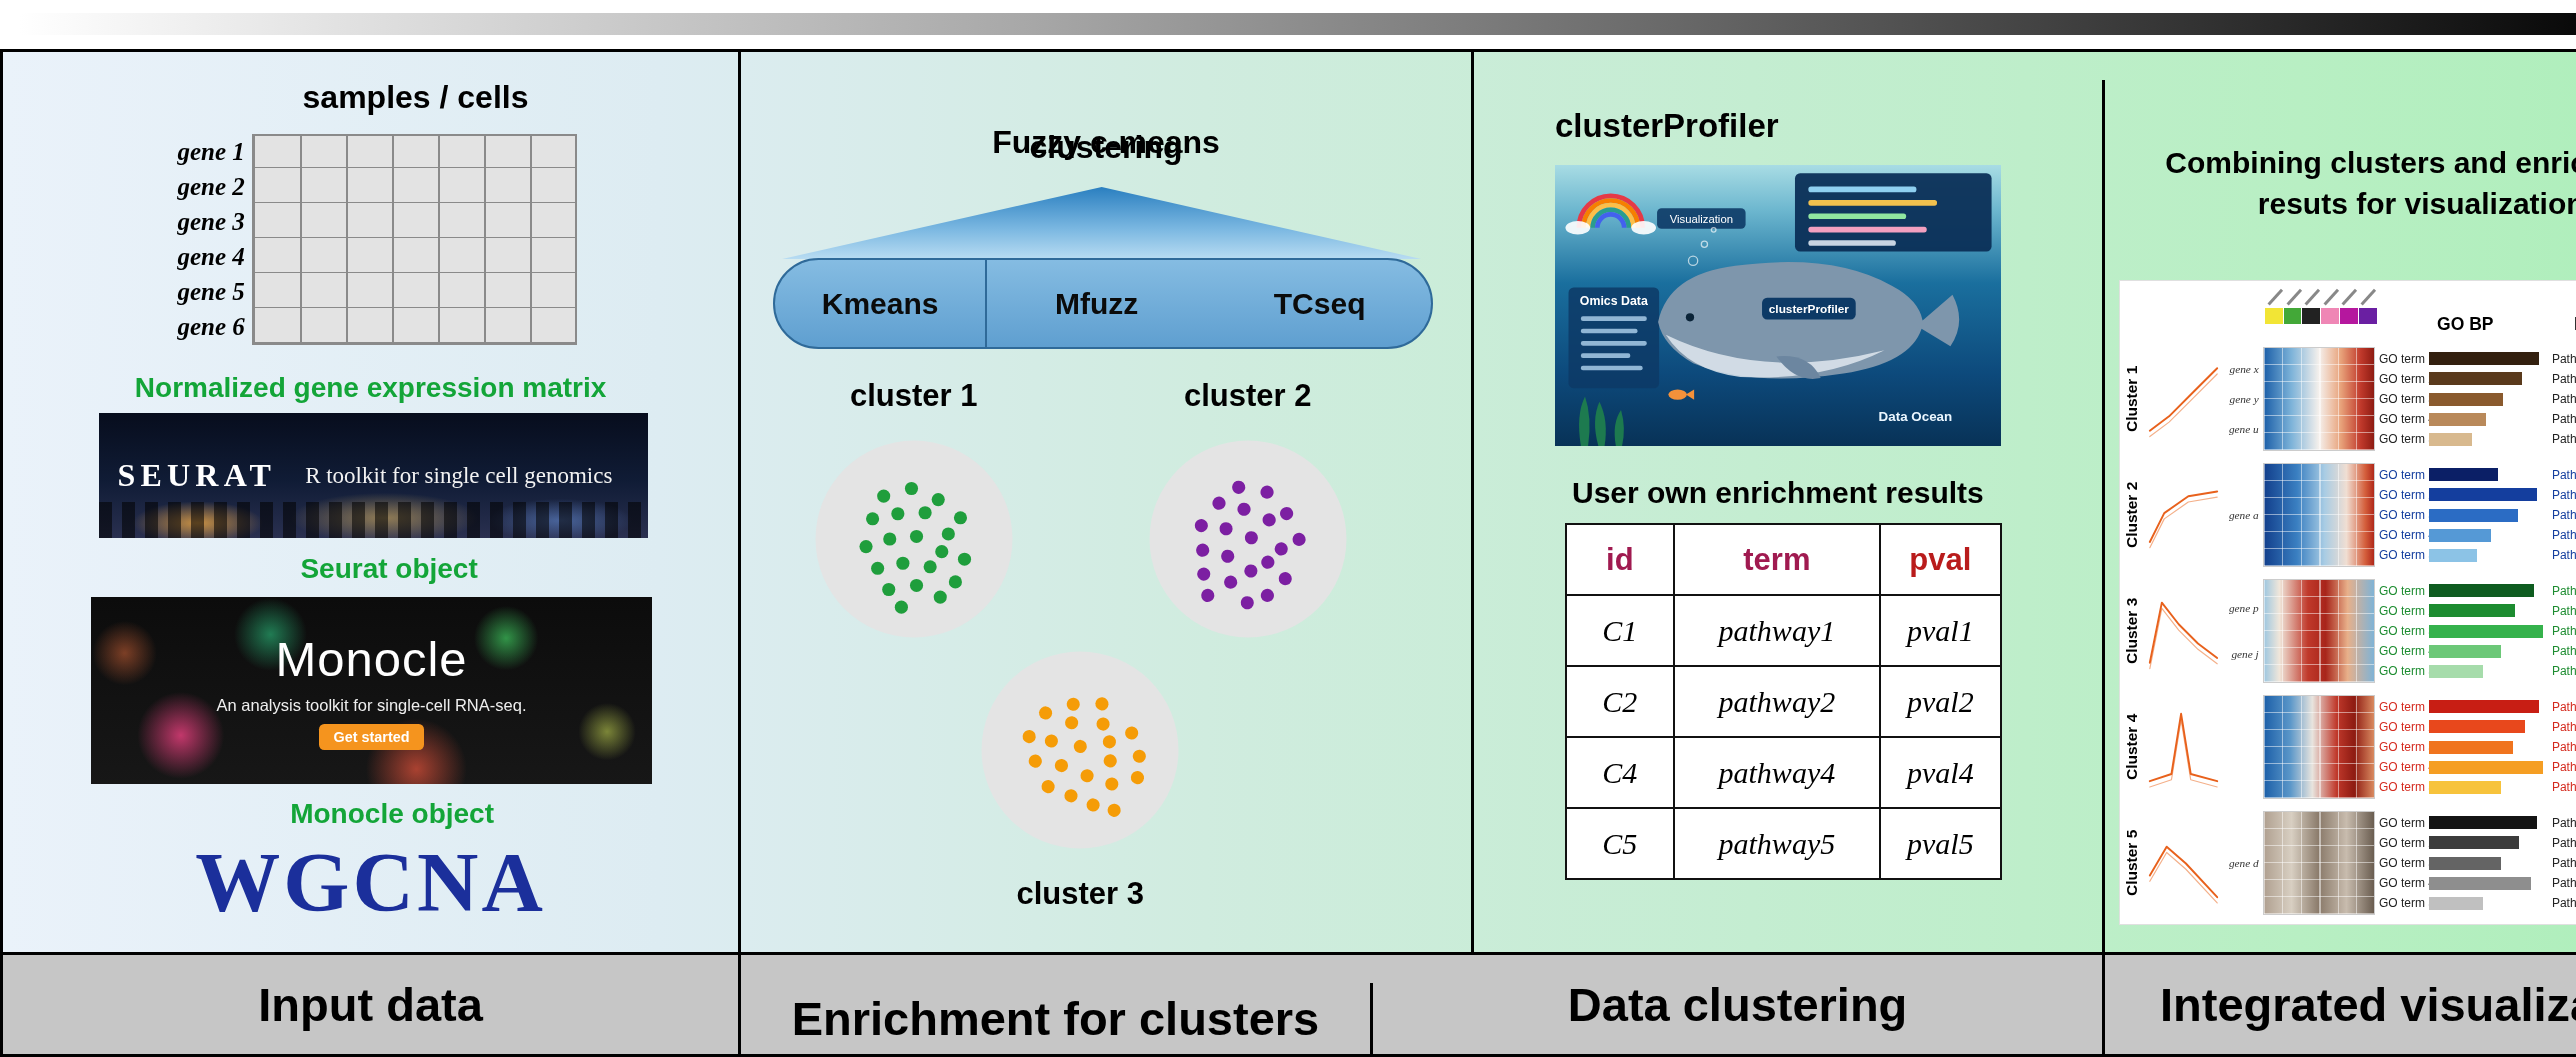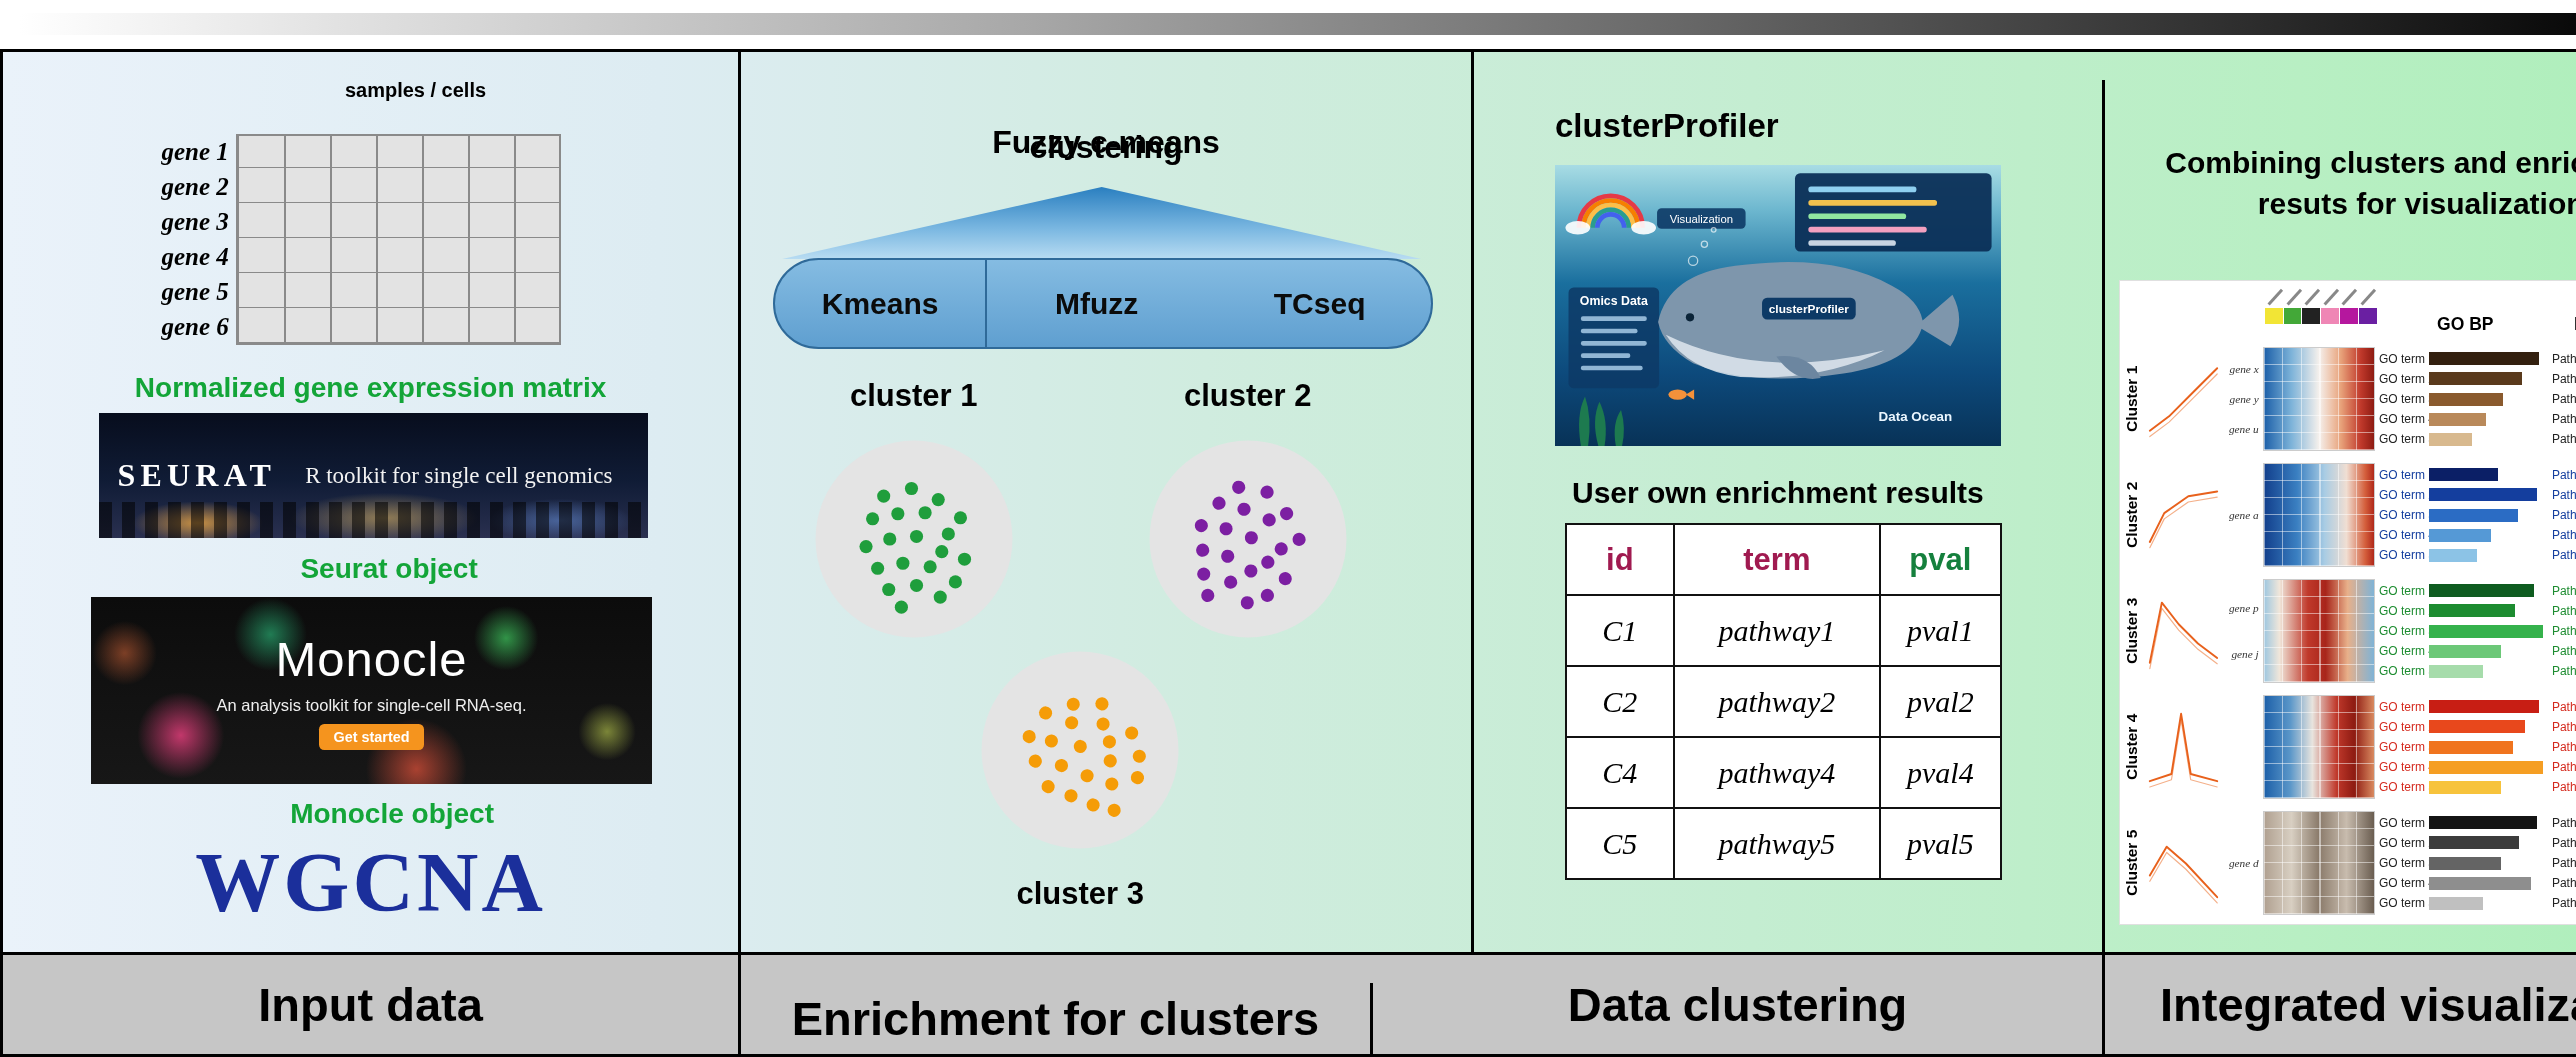--- a/index.html
+++ b/index.html
@@ -19,22 +19,22 @@
   .w1 { width:27%; } .w2 { width:26.8%; } .w3 { width:23.1%;margin-top:28px; } .w4 { width:23.1%; }
   .panel.w1,.panel.w2,.panel.w3 { border-right:3.1px solid #000; }
 
   .footer { height:102px; border-top:3.1px solid #000; background:#c6c6c6; display:flex; }
   .fcell { display:flex; align-items:center; justify-content:center;
     font-size:47px; font-weight:bold; color:#000; }
   .fcell.w1,.fcell.w2,.fcell.w3 { border-right:3.1px solid #000; }
 
   
   .mx-title { position:absolute; left:222px; top:27px; width:381px; text-align:center;
-    font-size:20px; font-weight:bold; }
-  .matrix { position:absolute; left:115px; top:82px; display:flex; }
+    font-size:32px; font-weight:bold; }
+  .matrix { position:absolute; left:131px; top:82px; display:flex; }
   .gene-col { width:118px; display:flex; flex-direction:column; }
   .gene-lab { height:35px; line-height:35px; text-align:right; padding-right:7.2px;
     font-family:"Liberation Serif", serif; font-style:italic; font-weight:bold; font-size:25px; }
   .grid { width:325px; height:211px; background:#e3e3e3; border:2.1px solid #8a8a8a;
     background-image:
       repeating-linear-gradient(90deg,#8a8a8a 0 1.5px,transparent 1.5px 46px),
       repeating-linear-gradient(0deg,#8a8a8a 0 1.5px,transparent 1.5px 35px); }
   .gcap { position:absolute; left:0; width:100%; text-align:center; font-weight:bold; font-size:28px; }
   .cap1 { top:320px; } .cap2 { top:501px; } .cap3 { top:746px;padding-left:43px; }
 
@@ -321,21 +321,21 @@
           </svg>
         </div>
 
         <div class="uoe-title">User own enrichment results</div>
 
         <table class="etable">
           <thead>
             <tr>
               <th style="color: rgb(160, 26, 80);">id</th>
               <th class="tw" style="color: rgb(160, 26, 80);">term</th>
-              <th class="pw" style="color: #15803d; text-align: center;">pval</th>
+              <th class="pw" style="color: #b91c1c; text-align: center;">pval</th>
             </tr>
           </thead>
           <tbody>
             <tr>
               <td>C1</td>
               <td>pathway1</td>
               <td>pval1</td>
             </tr>
             <tr>
               <td>C2</td>

